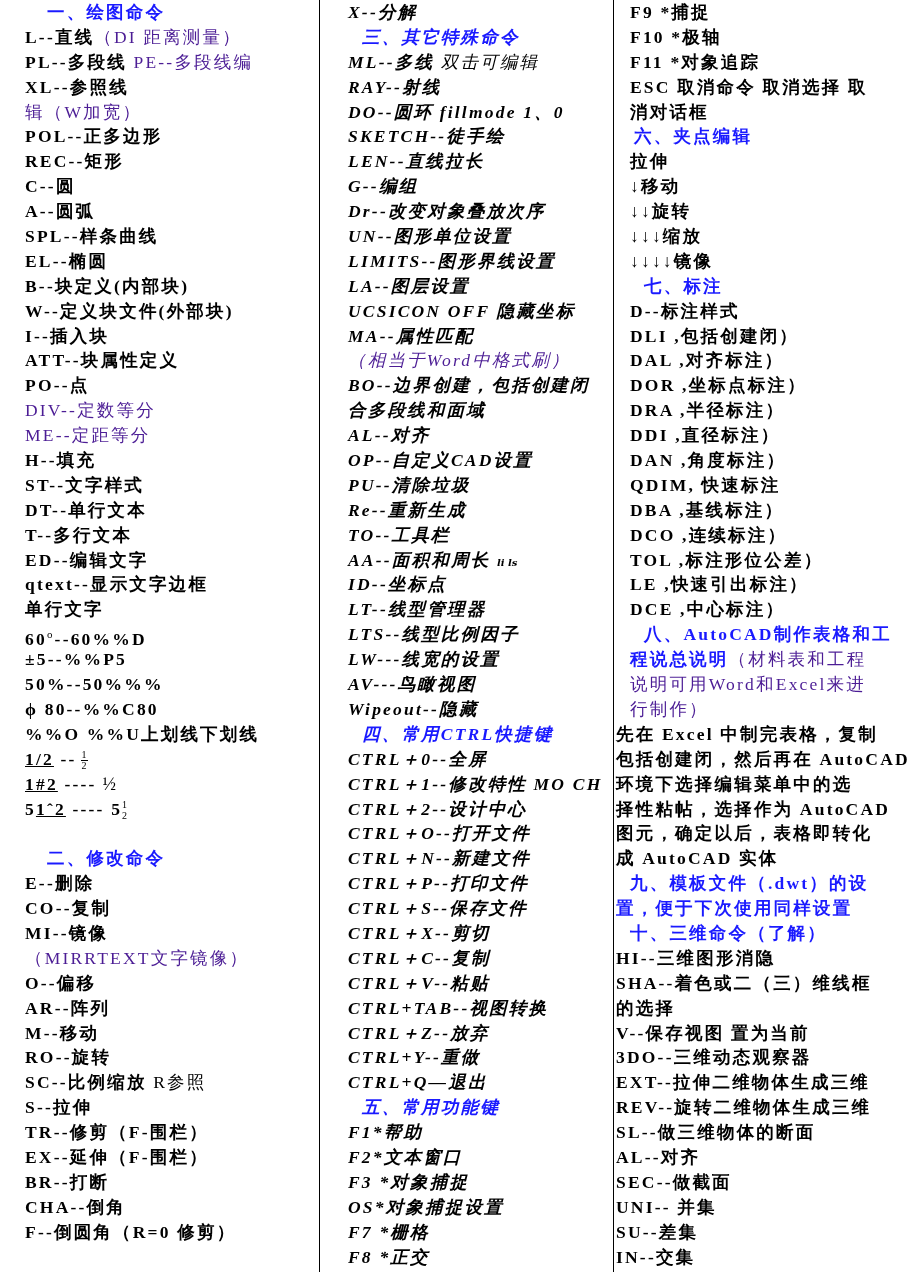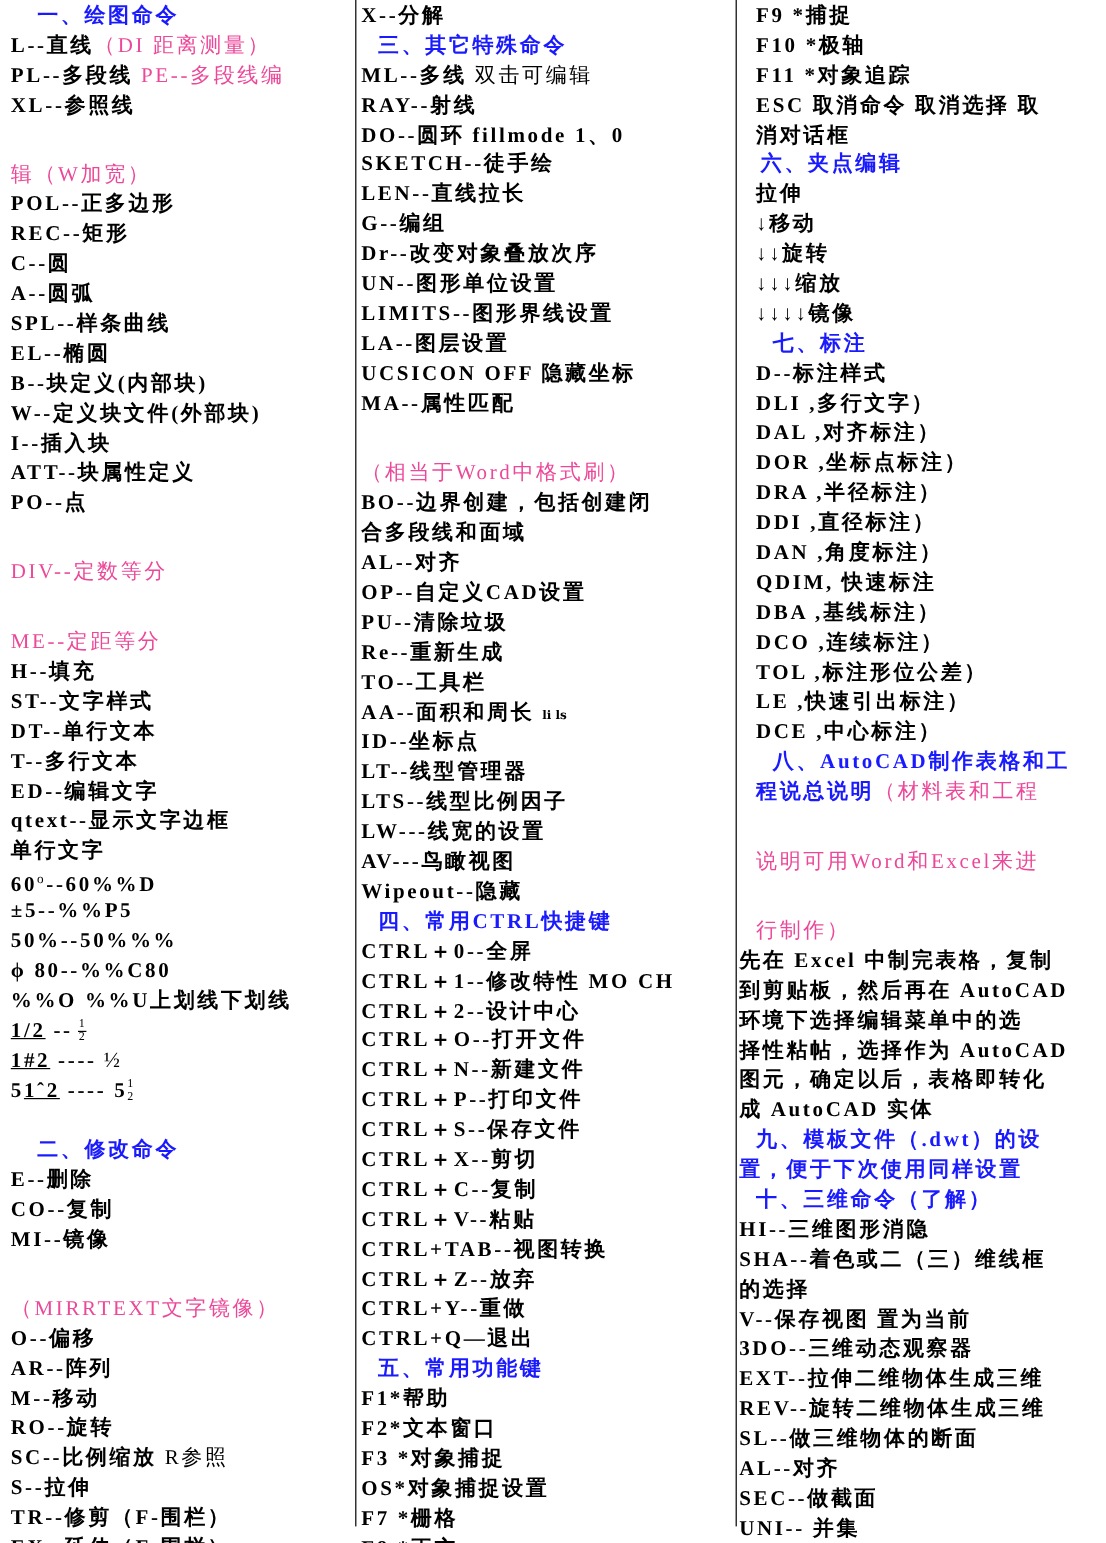--- a/index.html
+++ b/index.html
@@ -1,26 +1,26 @@
 <!DOCTYPE html>
 <html><head>
 <meta charset="utf-8">
 <style>
   html, body { margin:0; padding:0; background:#ffffff; }
   body { width:922px; height:1286px; overflow:hidden; position:relative;
          font-family:"Liberation Serif","DejaVu Serif",serif; color:#000; }
   .col { position:absolute; top:0; height:1272px; box-sizing:border-box; }
-  .col1 { left:0; width:303px; padding-left:9px; }
-  .col2 { left:296px; width:310px; border-left:1.5px solid #000; padding-left:4px; }
+  .col1 { left:16px; width:303px; padding-left:9px; }
+  .col2 { left:319px; width:310px; border-left:1.5px solid #000; padding-left:28px;font-style:italic; }
   .col3 { left:613px; width:309px; border-left:1.5px solid #000; padding-left:16px; }
   .line { height:24.9px; line-height:24.9px; font-size:17.5px; font-weight:bold;
           white-space:nowrap; letter-spacing:2.2px; }
   .line.flow { padding-left:0; margin-left:-14px; }
   .h { color:#1a1aff; }
-  .red { color:#ec4899; font-weight:normal;margin-top:33px; }
+  .red { color:#4c1d95; font-weight:normal; }
   .norm { font-weight:normal; }
   .ind1 { padding-left:22px; }
   .ind2 { padding-left:14px; }
   .ind3 { padding-left:4px; }
   .u { text-decoration:underline; }
   .sup { font-size:11px; vertical-align:super; font-weight:normal; }
   .frac { display:inline-block; vertical-align:middle; font-size:10px; line-height:10px;
           text-align:center; font-weight:normal; letter-spacing:0; margin-left:4px; }
   .frac .n { display:block; border-bottom:1px solid #000; padding:0 1px; }
   .frac .d { display:block; }
@@ -148,38 +148,38 @@
   <div class="line">ESC 取消命令 取消选择 取</div>
   <div class="line">消对话框</div>
   <div class="line h ind3">六、夹点编辑</div>
   <div class="line">拉伸</div>
   <div class="line">↓移动</div>
   <div class="line">↓↓旋转</div>
   <div class="line">↓↓↓缩放</div>
   <div class="line">↓↓↓↓镜像</div>
   <div class="line h ind2">七、标注</div>
   <div class="line">D--标注样式</div>
-  <div class="line">DLI ,多行文字）</div>
+  <div class="line">DLI ,包括创建闭）</div>
   <div class="line">DAL ,对齐标注）</div>
   <div class="line">DOR ,坐标点标注）</div>
   <div class="line">DRA ,半径标注）</div>
   <div class="line">DDI ,直径标注）</div>
   <div class="line">DAN ,角度标注）</div>
   <div class="line">QDIM, 快速标注</div>
   <div class="line">DBA ,基线标注）</div>
   <div class="line">DCO ,连续标注）</div>
   <div class="line">TOL ,标注形位公差）</div>
   <div class="line">LE ,快速引出标注）</div>
   <div class="line">DCE ,中心标注）</div>
   <div class="line h ind2">八、AutoCAD制作表格和工</div>
   <div class="line"><span class="h">程说总说明</span><span class="red">（材料表和工程</span></div>
   <div class="line red">说明可用Word和Excel来进</div>
   <div class="line red">行制作）</div>
   <div class="line flow">先在 Excel 中制完表格，复制</div>
-  <div class="line flow">到剪贴板，然后再在 AutoCAD</div>
+  <div class="line flow">包括创建闭，然后再在 AutoCAD</div>
   <div class="line flow">环境下选择编辑菜单中的选</div>
   <div class="line flow">择性粘帖，选择作为 AutoCAD</div>
   <div class="line flow">图元，确定以后，表格即转化</div>
   <div class="line flow">成 AutoCAD 实体</div>
   <div class="line h">九、模板文件（.dwt）的设</div>
   <div class="line h flow">置，便于下次使用同样设置</div>
   <div class="line h">十、三维命令（了解）</div>
   <div class="line flow">HI--三维图形消隐</div>
   <div class="line flow">SHA--着色或二（三）维线框</div>
   <div class="line flow">的选择</div>

